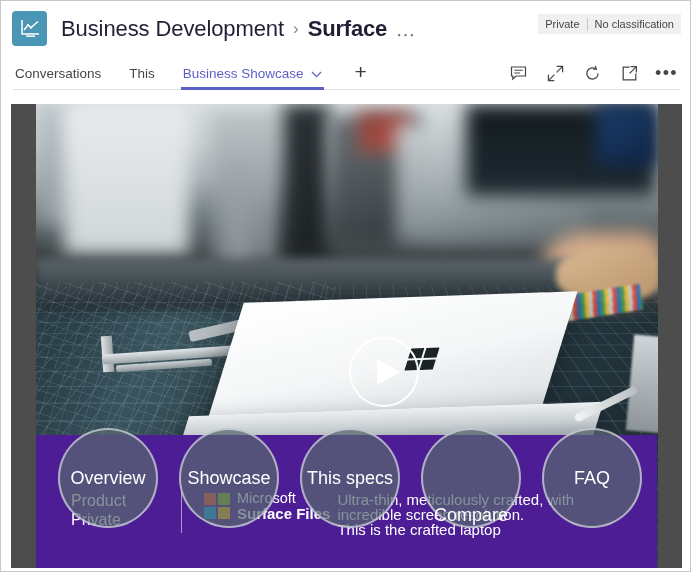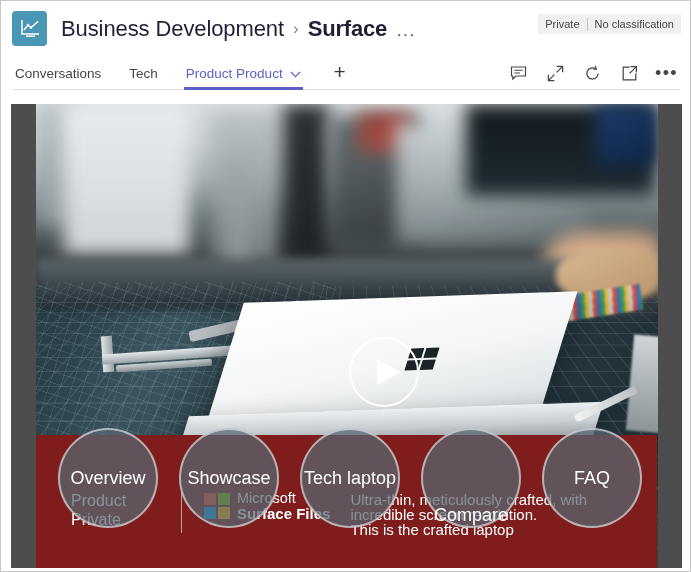--- a/index.html
+++ b/index.html
@@ -406,21 +406,21 @@
   .c1 { left: 143px; }
   .c2 { left: 264px; }
   .c3 { left: 385px; align-items: flex-end; }
   .c4 { left: 506px; }
 
   
   .banner {
     position: absolute;
     left: 25px; right: 25px; bottom: 0;
     height: 133px;
-    background: #7f1d1d;
+    background: #4c1d95;
     z-index: 4;
   }
   .banner-inner {
     position: absolute;
     left: 35px; right: 20px; top: 56px;
     display: flex;
     align-items: flex-start;
   }
   .brand-title {
     font-size: 16px;
@@ -432,21 +432,21 @@
   .vrule {
     width: 1px;
     height: 42px;
     background: rgba(255,255,255,0.55);
     margin: 0 22px 0 0;
     flex: 0 0 1px;
   }
   .ms-block {
     display: flex; align-items: center;
     flex: 0 0 auto;
-    margin-right: 20px;
+    margin-right: 7px;
   }
   .ms-grid {
     width: 26px; height: 26px;
     display: grid;
     grid-template-columns: 1fr 1fr;
     grid-template-rows: 1fr 1fr;
     gap: 2px;
     margin-right: 7px;
   }
   .ms-grid i { display: block; }
@@ -493,24 +493,24 @@
       <span class="divider"></span>
       <span>No classification</span>
     </div>
   </div>
 
   <div class="tabstrip">
     <div class="tab">
       <span>Conversations</span>
     </div>
     <div class="tab">
-      <span>Tech</span>
+      <span>This</span>
     </div>
     <div class="tab active">
-      <span>Product Product</span>
+      <span>Business Showcase</span>
       <span class="caret">
         <svg width="11" height="7" viewBox="0 0 11 7" aria-hidden="true">
           <path d="M1 1 L5.5 5.6 L10 1" stroke="#5b5fc7" stroke-width="1.2" fill="none"></path>
         </svg>
       </span>
     </div>
     <div class="tab-add">+</div>
 
     <div class="tab-actions">
       <span class="act">
@@ -621,21 +621,21 @@
     </div>
 
     <div class="nav-circles">
       <div class="circle c0">
         <span>Overview</span>
       </div>
       <div class="circle c1">
         <span>Showcase</span>
       </div>
       <div class="circle c2">
-        <span>Tech laptop</span>
+        <span>This specs</span>
       </div>
       <div class="circle c3">
         <span>Compare</span>
       </div>
       <div class="circle c4">
         <span>FAQ</span>
       </div>
     </div>
 
   </div>

